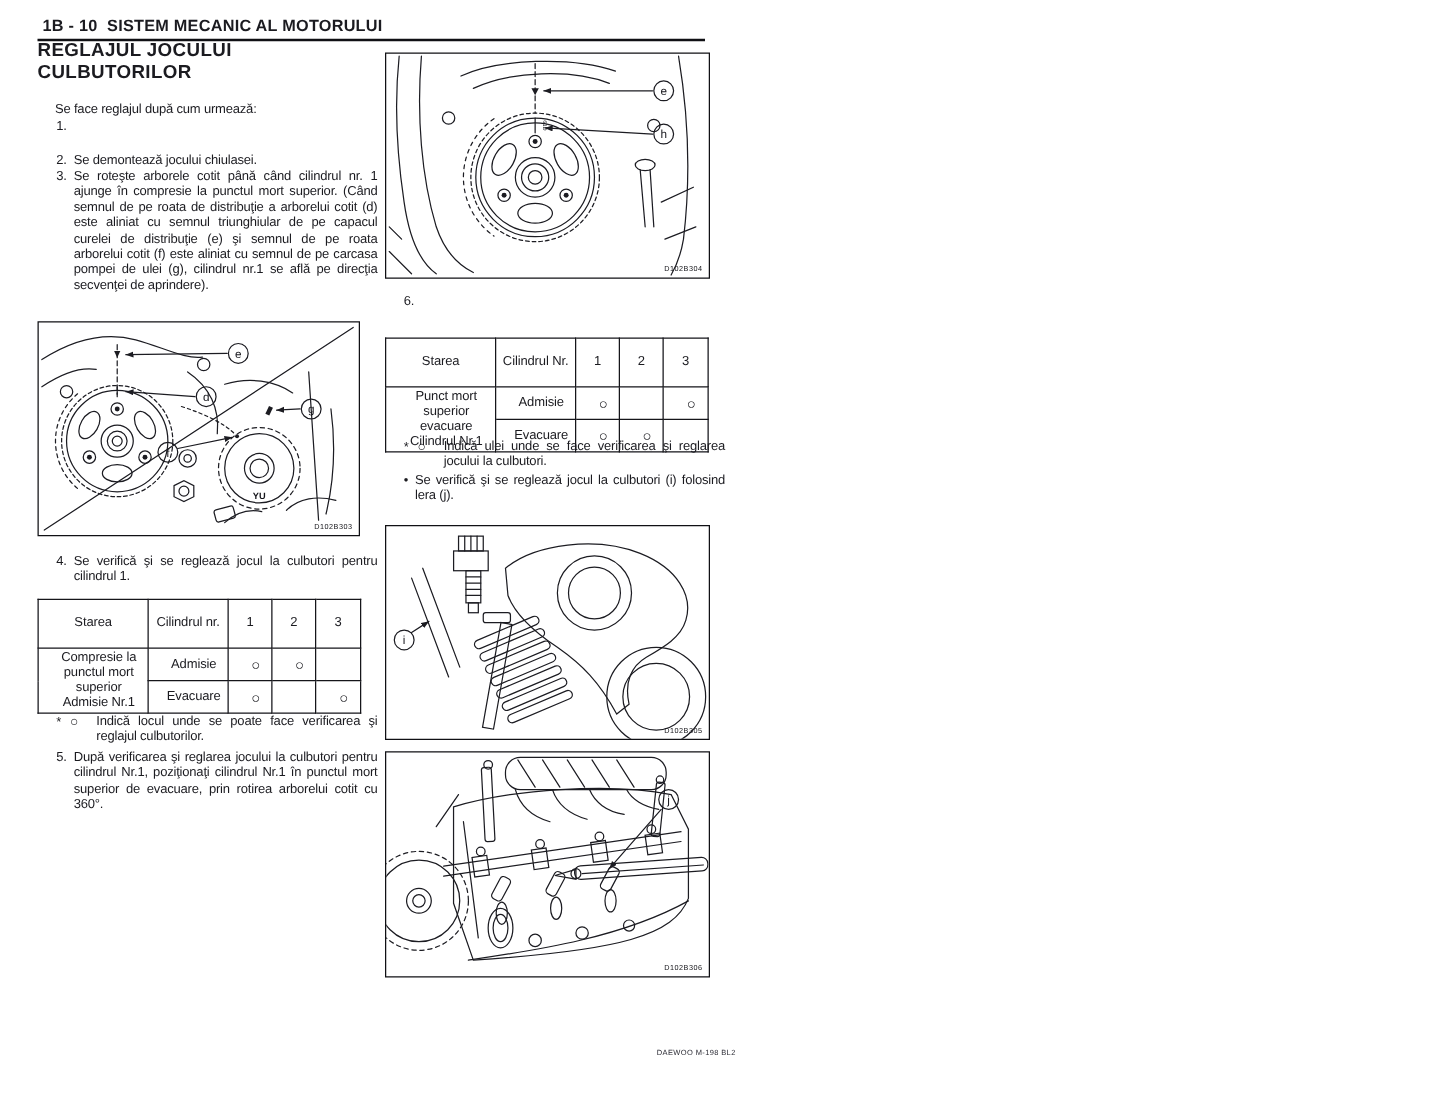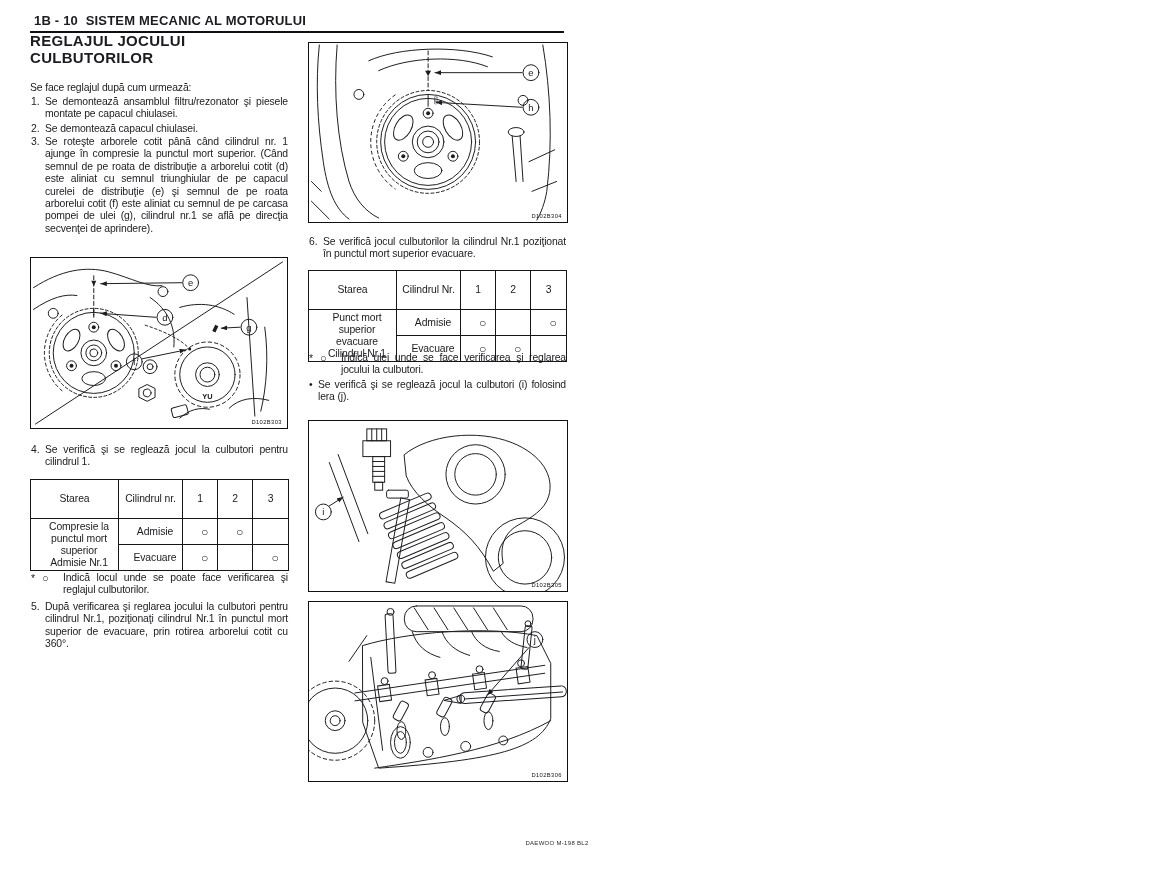--- a/index.html
+++ b/index.html
@@ -4,21 +4,21 @@
 <style>
   html,body{margin:0;padding:0;background:#fff;}
   .page{position:relative;width:1152px;height:875px;background:#ffffff;
         font-family:"Liberation Sans",sans-serif;color:#1b1b20;overflow:hidden;}
 
   .hdr{position:absolute;left:34px;top:13px;font-size:13px;font-weight:bold;letter-spacing:.2px;white-space:pre;}
   .hdr-rule{position:absolute;left:30px;top:31px;width:534px;height:2px;background:#101014;}
 
   .title{position:absolute;left:30px;top:32px;font-size:15px;font-weight:bold;line-height:17px;letter-spacing:.3px;}
 
-  .body-txt{font-size:10.4px;line-height:12.4px;letter-spacing:-0.15px;text-align:justify;}
+  .body-txt{font-size:10.4px;line-height:12.4px;letter-spacing:-0.15px;text-align:justify;margin-left:14px;}
   .intro{position:absolute;left:30px;top:82px;width:258px;}
 
   .step{position:absolute;width:258px;padding-left:15px;box-sizing:border-box;}
   .step .n{position:absolute;left:1px;top:0;}
 
   .fig{position:absolute;border:1.6px solid #101014;background:#fff;box-sizing:border-box;}
   .fig svg{display:block;width:100%;height:100%;}
   .fig svg path,.fig svg circle,.fig svg line,.fig svg ellipse,.fig svg rect,.fig svg polygon{
       stroke:#1c1c22;fill:none;stroke-width:1;stroke-linecap:round;}
   .fig svg .fillb{fill:#1c1c22;stroke:none;}
@@ -54,25 +54,24 @@
 
   <div class="title">
     <div>REGLAJUL JOCULUI</div>
     <div>CULBUTORILOR</div>
   </div>
 
   <div class="intro body-txt">Se face reglajul după cum urmează:</div>
 
   <div class="step body-txt" style="left:30px;top:96px;">
     <span class="n">1.</span>
-    <span>Se demontează ansamblul filtru/rezonator şi piesele montate pe capacul chiulasei.</span>
   </div>
   <div class="step body-txt" style="left:30px;top:123px;">
     <span class="n">2.</span>
-    <span>Se demontează capacul chiulasei.</span>
+    <span>Se demontează jocului chiulasei.</span>
   </div>
   <div class="step body-txt" style="left:30px;top:136px;">
     <span class="n">3.</span>
     <span>Se roteşte arborele cotit până când cilindrul nr. 1 ajunge în compresie la punctul mort superior. (Când semnul de pe roata de distribuţie a arborelui cotit (d) este aliniat cu semnul triunghiular de pe capacul curelei de distribuţie (e) şi semnul de pe roata arborelui cotit (f) este aliniat cu semnul de pe carcasa pompei de ulei (g), cilindrul nr.1 se află pe direcţia secvenţei de aprindere).</span>
   </div>
 
   <div class="fig" style="left:30px;top:257px;width:258px;height:172px;">
     <svg viewBox="0 0 258 172">
       <defs>
         <marker id="a303" markerWidth="8" markerHeight="6" refX="6.2" refY="2.5" orient="auto">
@@ -252,21 +251,20 @@
         <line x1="215" y1="65" x2="128" y2="60" marker-end="url(#a304)"></line>
         <circle cx="224" cy="65" r="8"></circle>
         <text class="ctxt" x="224" y="68.5">h</text>
       </g>
     </svg>
     <span class="figlabel">D102B304</span>
   </div>
 
   <div class="step body-txt" style="left:308px;top:236px;">
     <span class="n">6.</span>
-    <span>Se verifică jocul culbutorilor la cilindrul Nr.1 poziţionat în punctul mort superior evacuare.</span>
   </div>
 
   <table class="tbl" style="left:308px;top:270px;width:258px;">
     <colgroup>
         <col style="width:88px">
         <col style="width:64px">
         <col style="width:35px">
         <col style="width:35px">
         <col style="width:36px">
       </colgroup>

